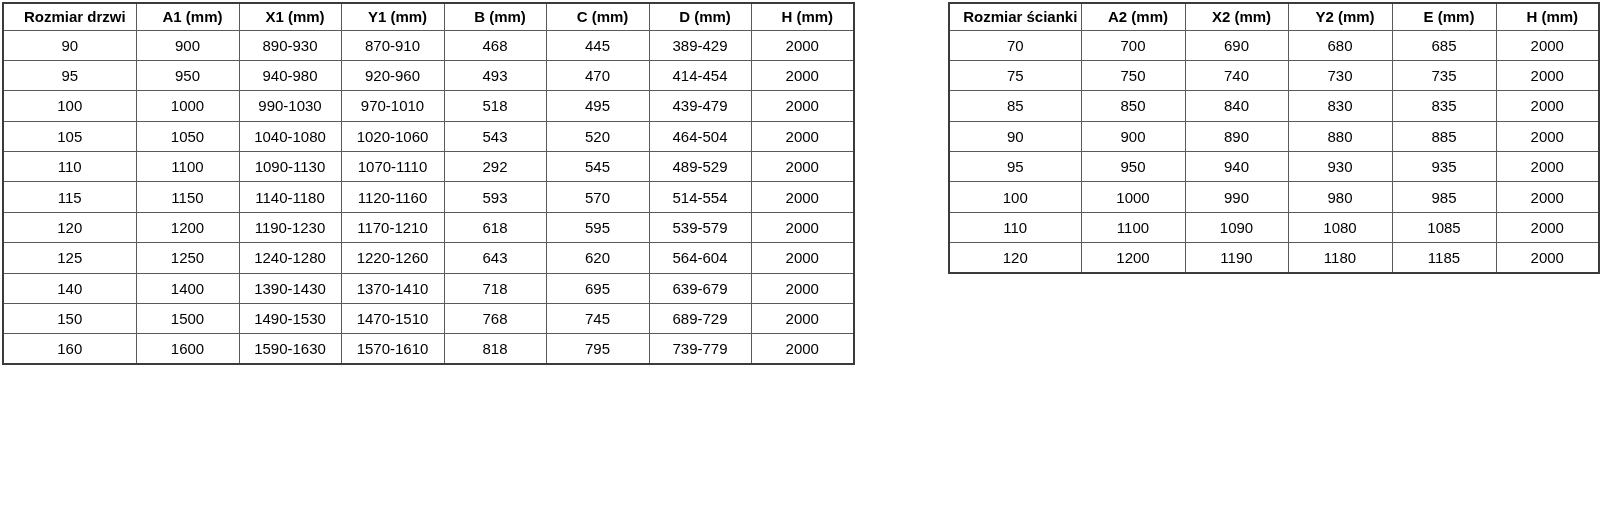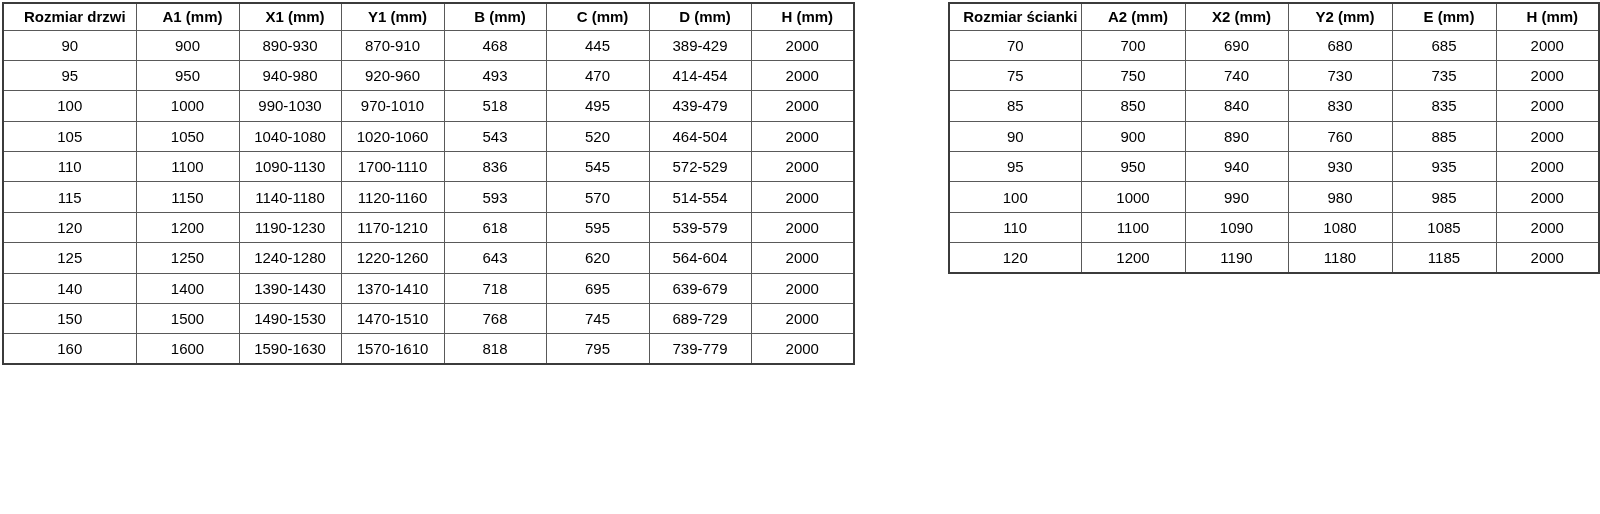--- a/index.html
+++ b/index.html
@@ -112,24 +112,24 @@
           <td>1020-1060</td>
           <td>543</td>
           <td>520</td>
           <td>464-504</td>
           <td>2000</td>
         </tr>
         <tr>
           <td>110</td>
           <td>1100</td>
           <td>1090-1130</td>
-          <td>1700-1110</td>
-          <td>836</td>
+          <td>1070-1110</td>
+          <td>292</td>
           <td>545</td>
-          <td>572-529</td>
+          <td>489-529</td>
           <td>2000</td>
         </tr>
         <tr>
           <td>115</td>
           <td>1150</td>
           <td>1140-1180</td>
           <td>1120-1160</td>
           <td>593</td>
           <td>570</td>
           <td>514-554</td>
@@ -229,21 +229,21 @@
           <td>850</td>
           <td>840</td>
           <td>830</td>
           <td>835</td>
           <td>2000</td>
         </tr>
         <tr>
           <td>90</td>
           <td>900</td>
           <td>890</td>
-          <td>760</td>
+          <td>880</td>
           <td>885</td>
           <td>2000</td>
         </tr>
         <tr>
           <td>95</td>
           <td>950</td>
           <td>940</td>
           <td>930</td>
           <td>935</td>
           <td>2000</td>

